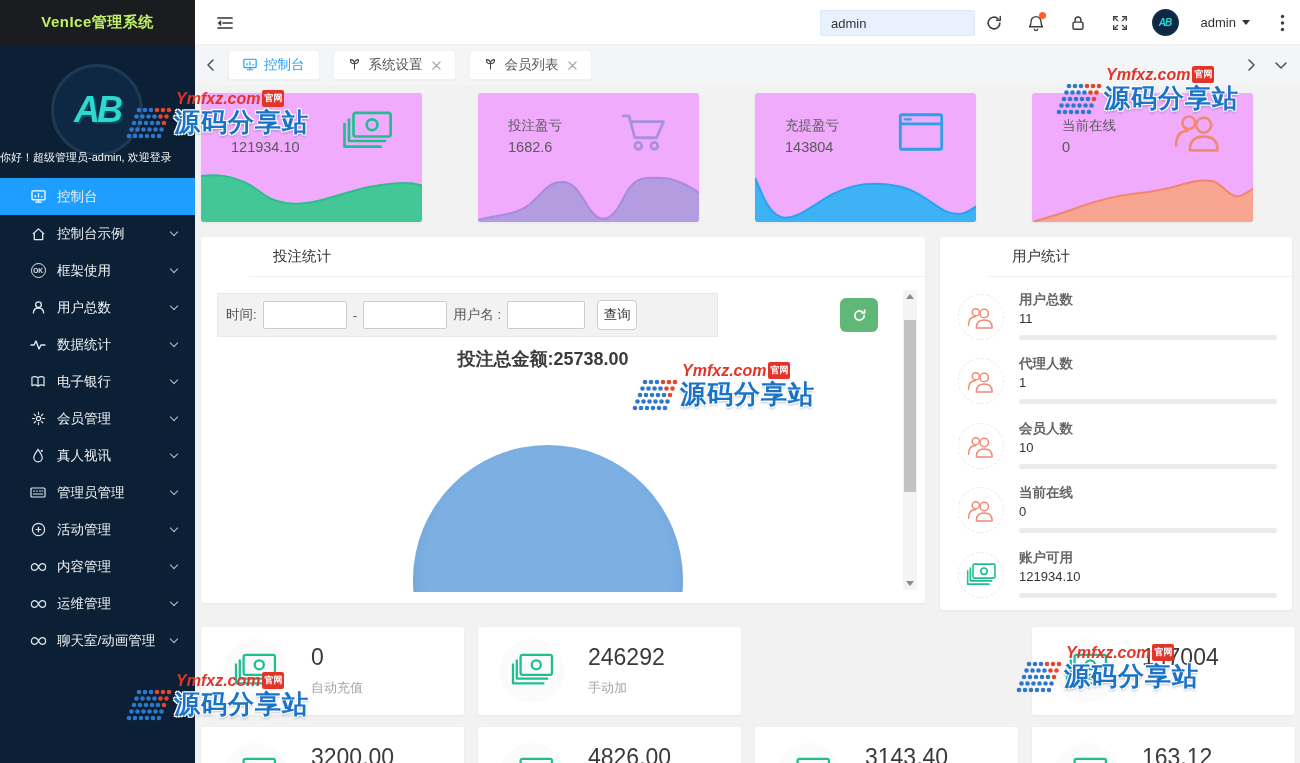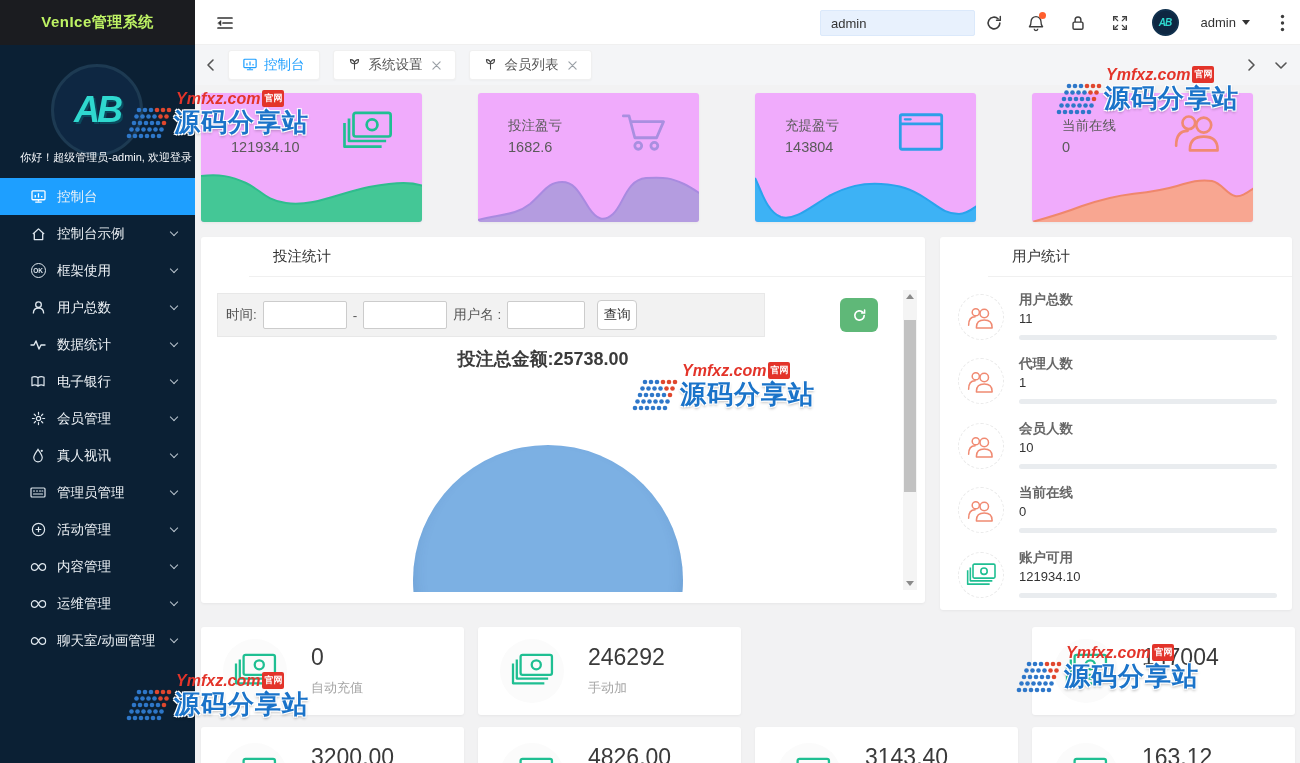--- a/index.html
+++ b/index.html
@@ -7,21 +7,21 @@
   .page { position:relative; width:1300px; height:763px; overflow:hidden; background:#f2f2f3; }
 
   
   .sidebar { position:absolute; left:0; top:0; width:195px; height:763px; background:#0b2034; }
   .sb-header { height:45px; background:#1b1c20; display:flex; align-items:center; justify-content:center;
                color:#bef264; font-size:15px; font-weight:600; letter-spacing:.5px; }
   .logo-circle { position:absolute; left:51px; top:64px; width:92px; height:92px; border-radius:50%;
                  background:#0e2742; border:3px solid #1d3a52; display:flex; align-items:center; justify-content:center; }
   .logo-text { font-size:36px; font-weight:800; font-style:italic; color:#2fd8cf;
                text-shadow:2px 2px 0 #0a4a5e; letter-spacing:-3px; }
-  .welcome { position:absolute; left:0; top:150px; width:192px; text-align:right;
+  .welcome { position:absolute; left:0; top:150px; width:192px; text-align:left;
              color:#f5f7fa; font-size:11px; }
   .menu { position:absolute; left:0; top:178px; width:195px; }
   .mi { position:relative; height:37px; display:flex; align-items:center; padding-left:29px;
         color:#eef2f6; font-size:13.5px; cursor:pointer; }
   .mi.active { background:#1e9fff; }
   .mico { width:18px; height:18px; margin-right:10px; display:flex; align-items:center; justify-content:center;
           color:#dfe7ee; flex:none; }
   .mi.active .mico { color:#fff; }
   .mlabel { white-space:nowrap; }
   .chev { position:absolute; right:18px; top:14px; width:6px; height:6px;
@@ -65,21 +65,21 @@
            overflow:hidden; box-shadow:0 1px 3px rgba(0,0,0,.05); }
   .scard-label { position:absolute; left:30px; top:24px; font-size:13.5px; color:#5a5a5a; }
   .scard-value { position:absolute; left:30px; top:46px; font-size:14.5px; color:#5a5a5a; }
   .scard-icon { position:absolute; right:28px; top:16px; width:54px; height:46px; }
   .spark { position:absolute; left:0; bottom:0; width:263px; height:52px; display:block; }
 
   .panel { position:absolute; background:#fff; border-radius:3px; box-shadow:0 1px 3px rgba(0,0,0,.05); }
   .panel-h { height:40px; border-bottom:1px solid #f0f0f0; display:flex; align-items:center;
              padding-left:24px; font-size:14.5px; font-weight:400; color:#333;margin-left:48px; }
   #bet-panel { left:6px; top:152px; width:724px; height:366px; overflow:hidden; }
-  .formbar { position:absolute; left:16px; top:56px; width:548px; height:44px; background:#f2f2f2;
+  .formbar { position:absolute; left:16px; top:56px; width:501px; height:44px; background:#f2f2f2;
              border:1px solid #e8e8e8; display:flex; align-items:center; padding-left:8px; gap:6px; }
   .f-label { font-size:13.5px; color:#555; white-space:nowrap; }
   .f-input { width:84px; height:28px; border:1px solid #ccc; border-radius:2px; background:#fff;
              font-family:inherit; font-size:13px; padding:0 6px; outline:none; }
   .f-input.small { width:78px; }
   .query-btn { width:40px; height:30px; background:#fff; border:1px solid #ccc; border-radius:4px;
                font-size:13.5px; color:#333; margin-left:6px; cursor:pointer; font-family:inherit; }
   .green-btn { position:absolute; left:639px; top:61px; width:38px; height:34px; background:#5FB878;
                border:none; border-radius:6px; cursor:pointer; display:flex; align-items:center; justify-content:center; }
   .vscroll { position:absolute; right:8px; top:53px; width:14px; height:300px; background:#f4f4f4; }

